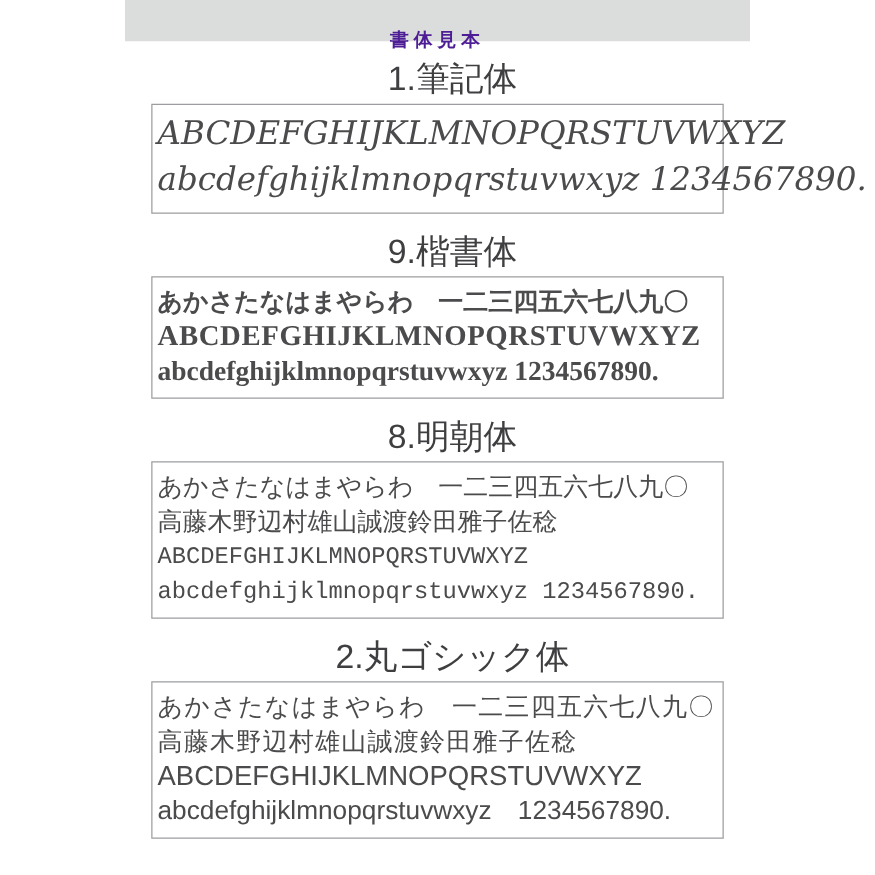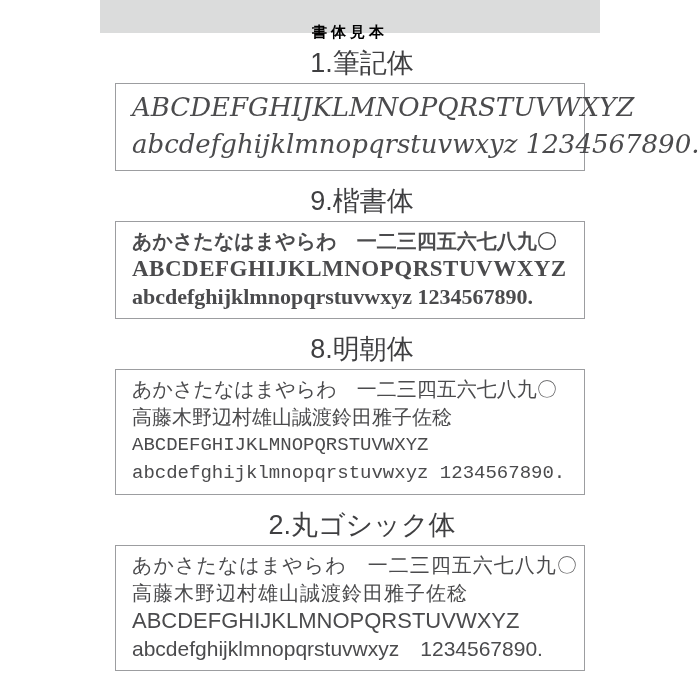--- a/index.html
+++ b/index.html
@@ -22,39 +22,39 @@
     background: #dbdcdc;
     display: flex;
     align-items: center;
     justify-content: center;
   }
   .topbar .title {
     font-family: "Liberation Sans", "DejaVu Sans", sans-serif;
     font-size: 15px;
     font-weight: bold;
     letter-spacing: 4px;
-    color: #000000;
+    color: #4c1d95;
     margin-top: 32px;
   }
   .sec-heading {
     margin: 13px 0 3px 0;
     text-align: center;
     font-family: "Liberation Sans", "DejaVu Sans", sans-serif;
     font-size: 27px;
     font-weight: 400;
     line-height: 34px;
     color: #3f3f41;
     padding-left: 24px;
   }
   .sample-box {
     width: 444px;
     margin: 0 auto;
     border: 1px solid #9c9da0;
     background: #ffffff;
-    padding: 5px 8px 7px 16px;
+    padding: 5px 8px 7px 4px;
   }
   .line {
     white-space: nowrap;
     color: #4b4b4d;
   }
   
   .script .line {
     font-family: "DejaVu Serif", serif;
     font-style: italic;
     font-size: 26px;

